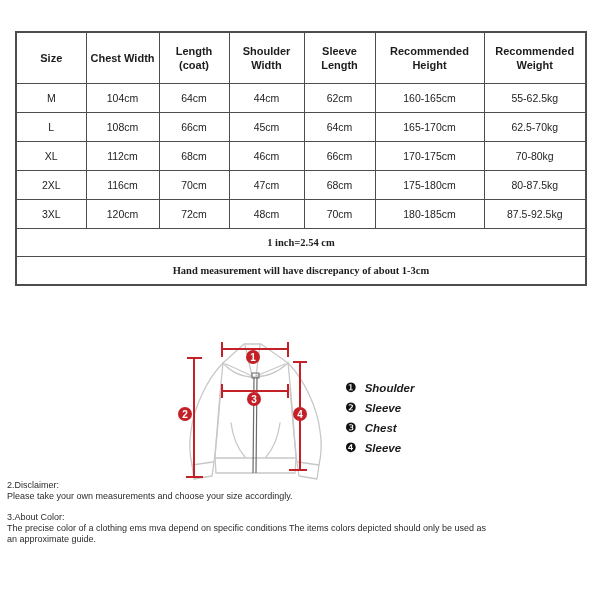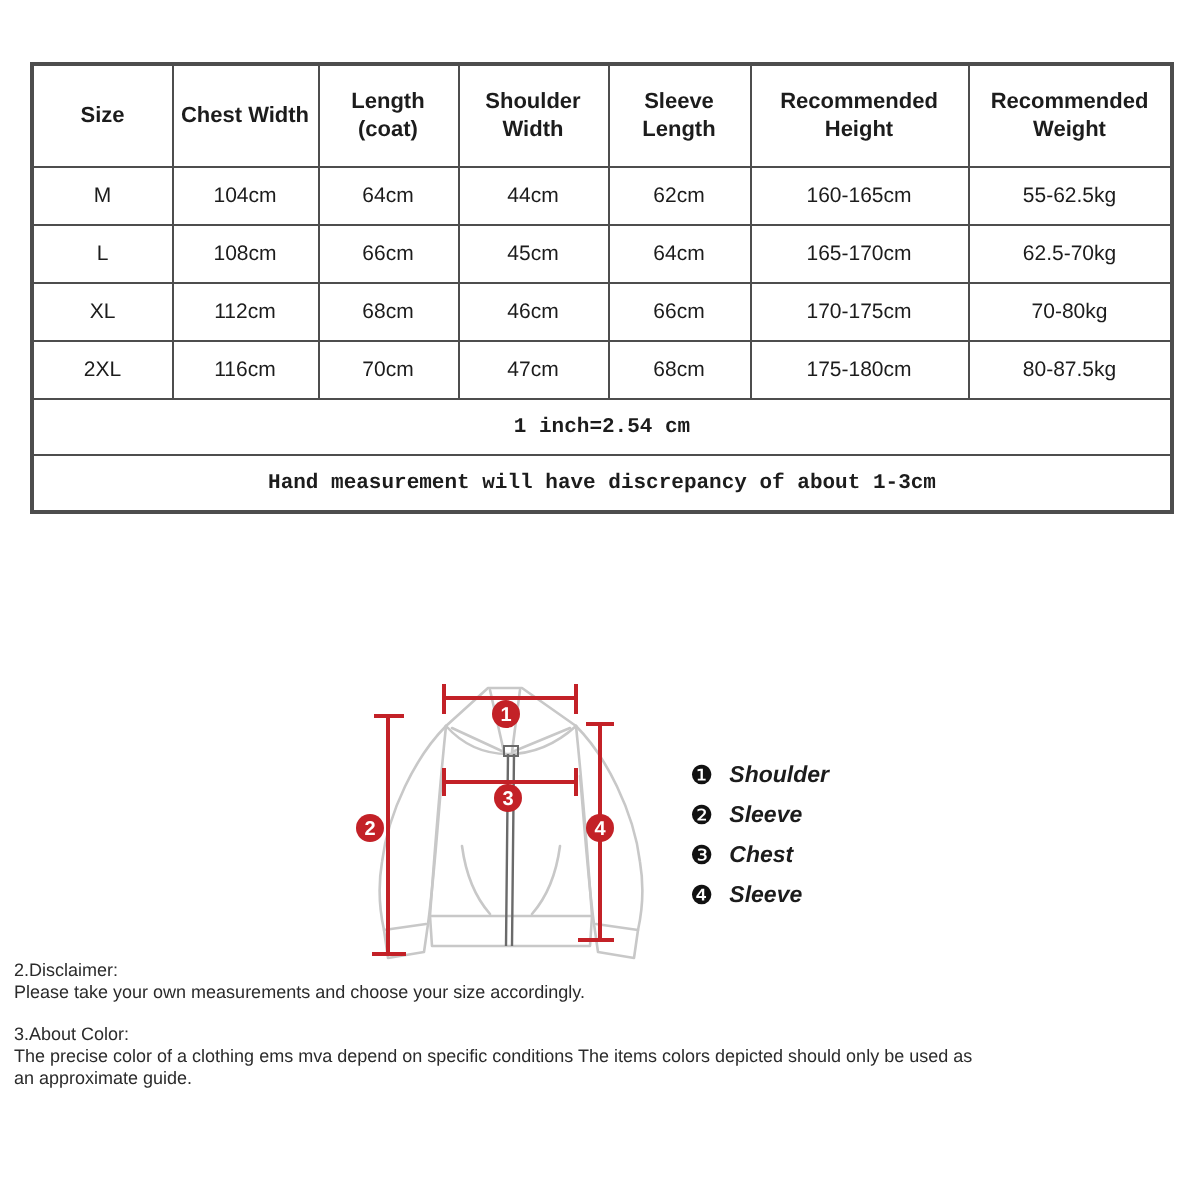--- a/index.html
+++ b/index.html
@@ -12,21 +12,21 @@
     position:absolute; left:15px; top:31px; width:570px;
     border-collapse:collapse; table-layout:fixed;
     border:2px solid #4d4d4d;
   }
   .size-table th, .size-table td {
     border:1px solid #4d4d4d; text-align:center; vertical-align:middle; padding:0;
   }
   .size-table th { height:50px; font-size:11px; font-weight:bold; line-height:1.3; }
   .size-table td { height:28px; font-size:10.5px; font-weight:normal; }
   .size-table tr.note-row td {
-    font-family:Liberation Mono, monospace; font-weight:bold; font-size:10.5px; height:27px;
+    font-family:Liberation Serif, serif; font-weight:bold; font-size:10.5px; height:27px;
   }
   
   #jacket-svg { position:absolute; left:160px; top:330px; width:200px; height:160px; }
   #legend {
     position:absolute; left:345px; top:381px; display:flex; flex-direction:column; gap:7px;
   }
   .legend-item { display:flex; align-items:center; gap:8px; }
   .legend-glyph { font-size:13px; line-height:13px; color:#111; }
   .legend-label { font-size:11.5px; font-weight:600; color:#1c1c1c;font-style:italic; }
   
@@ -93,20 +93,29 @@
           <td>70-80kg</td>
         </tr>
         <tr>
           <td>2XL</td>
           <td>116cm</td>
           <td>70cm</td>
           <td>47cm</td>
           <td>68cm</td>
           <td>175-180cm</td>
           <td>80-87.5kg</td>
+        </tr>
+        <tr>
+          <td>3XL</td>
+          <td>120cm</td>
+          <td>72cm</td>
+          <td>48cm</td>
+          <td>70cm</td>
+          <td>180-185cm</td>
+          <td>87.5-92.5kg</td>
         </tr>
         <tr class="note-row">
           <td colspan="7">1 inch=2.54 cm</td>
         </tr>
         <tr class="note-row">
           <td colspan="7">Hand measurement will have discrepancy of about 1-3cm</td>
         </tr>
       </tbody>
   </table>
 

